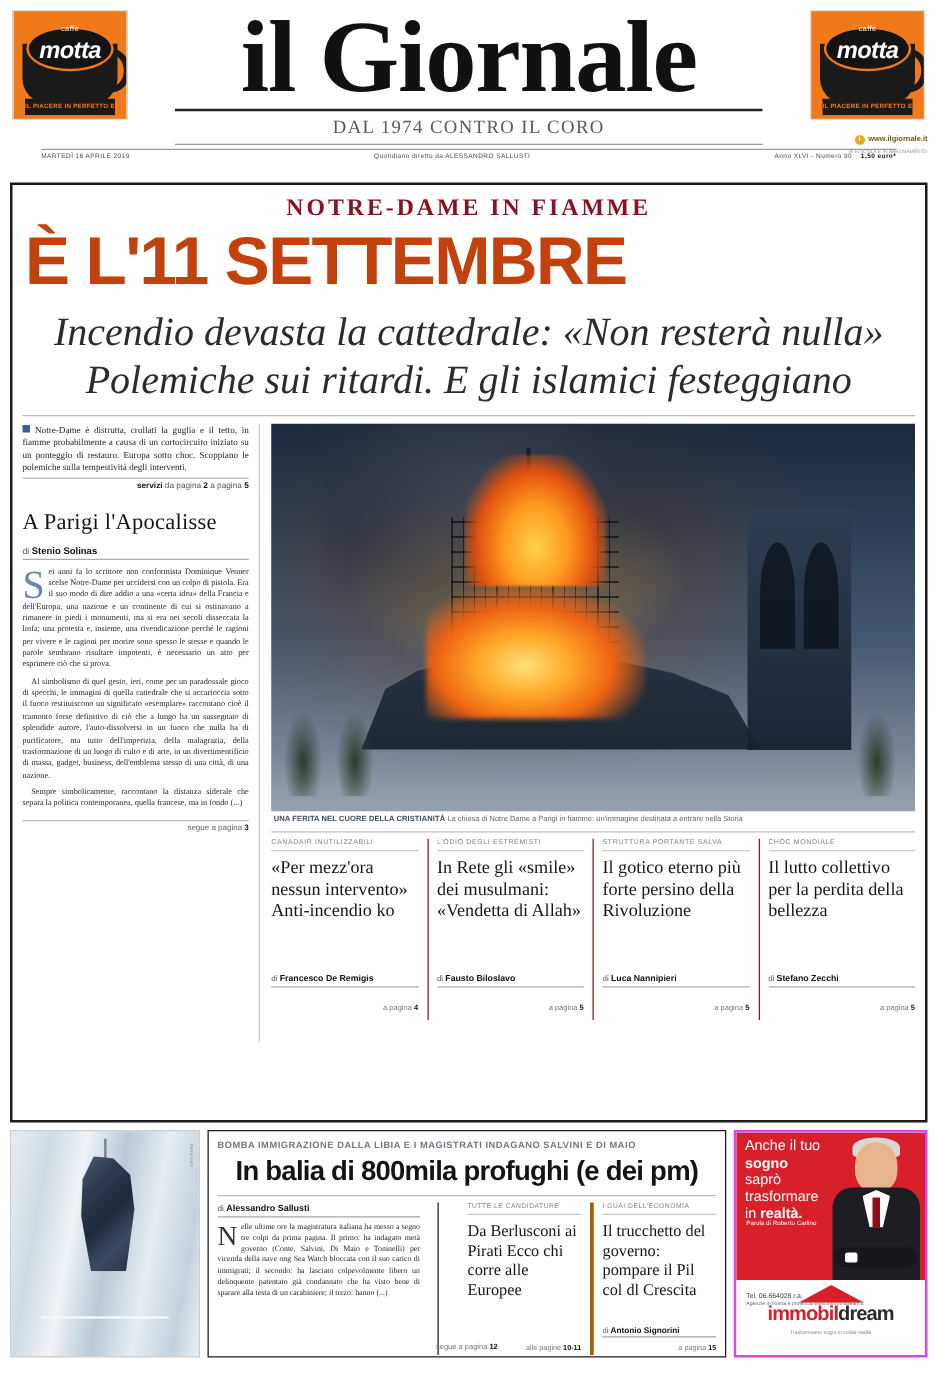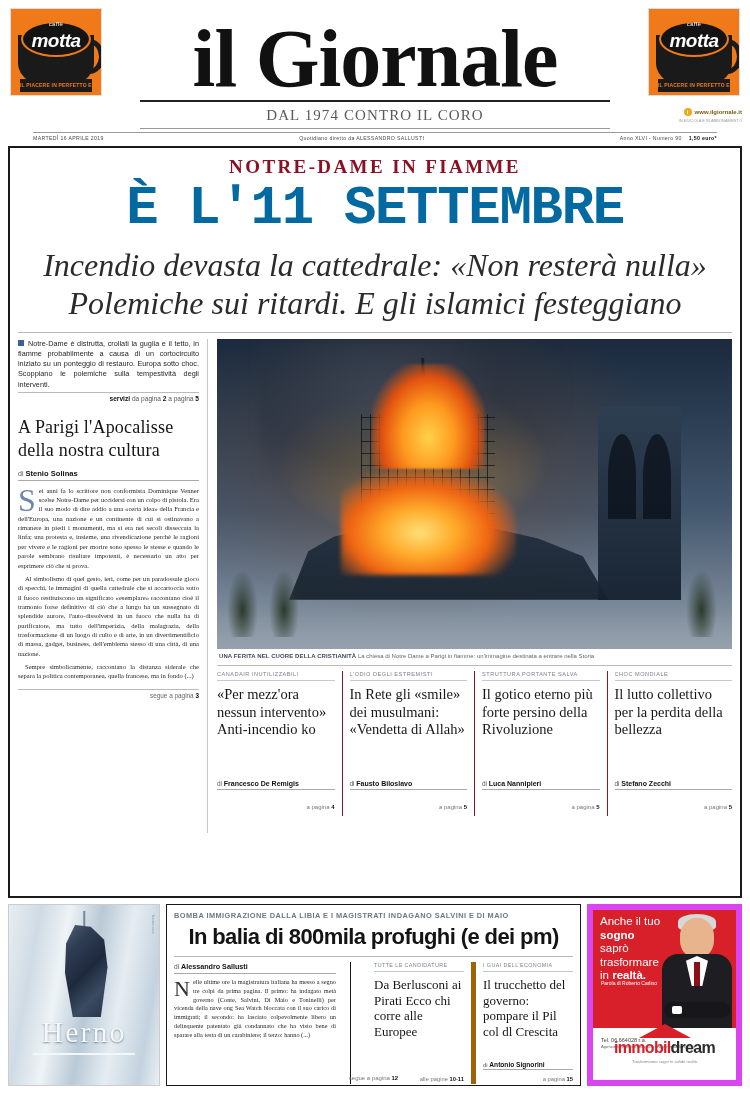--- a/index.html
+++ b/index.html
@@ -6,21 +6,21 @@
   html, body {
     width: 750px; height: 1106px;
     background: #ffffff;
     font-family: "Liberation Serif", serif;
     color: #111;
     overflow: hidden;
   }
   .page { position: relative; width: 750px; height: 1106px; background:#fff; }
 
   
-  .masthead { position: relative; height: 140px; padding: 13px 8px; }
+  .masthead { position: relative; height: 140px; padding: 0 8px; }
   .motta {
     position: absolute; top: 8px; width: 92px; height: 88px;
     background: #F07A1A; border: 1px solid #ddd;
     overflow: hidden;
   }
   .motta.left { left: 10px; }
   .motta.right { right: 10px; }
   .motta .cup {
     position: absolute; left: 8%; top: 30%;
     width: 84%; height: 62%;
@@ -107,37 +107,37 @@
     margin: 6px 8px 0; border: 2px solid #1a1a1a;
     height: 752px; position: relative; overflow: hidden;
   }
   .kicker-top {
     text-align:center; color:#8C1024;
     font-family:"Liberation Serif", serif;
     font-weight:bold; font-size:19px; letter-spacing:2.4px;
     padding: 8px 0 2px;
   }
   .mega {
-    text-align:center; font-family:Liberation Mono, monospace;
+    font-family:Liberation Sans, sans-serif;
     font-weight:bold; font-size:54px; line-height:0.94;
-    letter-spacing:-1.3px; color:#0369a1; padding: 4px 10px 0;
+    letter-spacing:-1.3px; color:#c2410c; padding: 4px 10px 0;
   }
   .deck {
     text-align:center; font-family:"Liberation Serif", serif;
     font-style: italic; font-size:32px; line-height:1.18;
     color:#2b2b2b; padding: 12px 12px 0;
   }
   .deck-rule { margin: 10px 8px 0; border-top: 1px solid #bbb; }
 
   .body-row { display:flex; padding: 6px 8px 0; height: 500px; }
   .col-left { width: 190px; padding-right:8px; border-right: 1px solid #c9c9c9; }
   .col-right { flex:1; padding-left: 9px; }
 
   .summary {
-    font-family:Liberation Sans, sans-serif;
+    font-family:Liberation Serif, serif;
     font-size: 7.3px; line-height: 1.38; text-align: justify; color:#1f1f1f;
   }
   .summary .sq {
     display:inline-block; width:6px; height:6px; background:#3b5f96;
     margin-right:4px; vertical-align: 0px;
   }
   .summary-ref {
     margin-top:2px; padding-top:2px; border-top:1px solid #bbb;
     text-align:right; font-family:"Liberation Sans", sans-serif;
     font-size:6.6px; color:#555;
@@ -335,21 +335,21 @@
     position:absolute; left:7px; bottom:4px; right:7px;
     text-align:center; font-family:"Liberation Sans", sans-serif;
     font-size:6px; color:#777;
   }
   .b-segue b { color:#111; }
   .b-side {
     flex:1; margin-left:6px; border-left:1px solid #1a1a1a; padding-left:23px;
     display:flex; gap:7px;
   }
   .b-card { flex:1; position:relative; }
-  .b-card + .b-card { border-left:5px solid #a16207; padding-left:7px; }
+  .b-card + .b-card { border-left:3px solid #a16207; padding-left:7px; }
   .b-card-k {
     font-family:"Liberation Sans", sans-serif; font-size:5.4px;
     letter-spacing:.4px; color:#7a8691; padding-bottom:3px;
     border-bottom:1px solid #c5c5c5; white-space:nowrap; overflow:hidden;
   }
   .b-card-t {
     margin-top:5px; font-family:"Liberation Serif", serif;
     font-size:13px; line-height:1.2; color:#151515;
   }
   .b-card-by {
@@ -359,21 +359,21 @@
   }
   .b-card + .b-card .b-card-by { left:7px; }
   .b-card-by b { color:#111; font-size:6.6px; }
   .b-card-p {
     position:absolute; right:0; bottom:2px;
     font-family:"Liberation Sans", sans-serif; font-size:5.8px; color:#777;
   }
   .b-card-p b { color:#111; }
 
   .ad-immo {
-    width: 155px; border:6px solid #d946ef; position:relative; overflow:hidden;
+    width: 155px; border:2px solid #d946ef; position:relative; overflow:hidden;
     background:#fff;
   }
   .immo-top {
     position:absolute; left:0; right:0; top:0; height: 118px; background:#D8202A;
   }
   .immo-head {
     position:absolute; left:7px; top:5px; width: 84px;
     font-family:"Liberation Sans", sans-serif; font-size:11.5px;
     line-height:1.18; color:#fff; font-weight:normal;
   }
@@ -505,21 +505,20 @@
 
         <div class="summary">
           <span class="sq"></span><span>Notre-Dame è distrutta, crollati la guglia e il tetto, in fiamme probabilmente a causa di un cortocircuito iniziato su un ponteggio di restauro. Europa sotto choc. Scoppiano le polemiche sulla tempestività degli interventi.</span>
         </div>
         <div class="summary-ref">
           <b>servizi</b><span> da pagina </span><b>2</b><span> a pagina </span><b>5</b>
         </div>
 
         <div class="edit-head">
           <span>A Parigi l'Apocalisse</span>
-          <span class="l2">della nostra cultura</span>
         </div>
 
         <div class="byline">
           <span>di </span><b>Stenio Solinas</b>
         </div>
 
         <div class="edit-body">
           <p><span class="dropcap">S</span><span>ei anni fa lo scrittore non conformista Dominique Venner scelse Notre-Dame per uccidersi con un colpo di pistola. Era il suo modo di dire addio a una «certa idea» della Francia e dell'Europa, una nazione e un continente di cui si ostinavano a rimanere in piedi i monumenti, ma si era nei secoli disseccata la linfa; una protesta e, insieme, una rivendicazione perché le ragioni per vivere e le ragioni per morire sono spesso le stesse e quando le parole sembrano risultare impotenti, è necessario un atto per esprimere ciò che si prova.</span></p>
           <p><span>Al simbolismo di quel gesto, ieri, come per un paradossale gioco di specchi, le immagini di quella cattedrale che si accartoccia sotto il fuoco restituiscono un significato «esemplare» raccontano cioè il tramonto forse definitivo di ciò che a lungo ha un sussegnato di splendide aurore, l'auto-dissolversi in un fuoco che nulla ha di purificatore, ma tutto dell'imperizia, della malagrazia, della trasformazione di un luogo di culto e di arte, in un divertimentificio di massa, gadget, business, dell'emblema stesso di una città, di una nazione.</span></p>
           <p><span>Sempre simbolicamente, raccontano la distanza siderale che separa la politica contemporanea, quella francese, ma in fondo (...)</span></p>
@@ -584,21 +583,20 @@
         </div>
       </div>
     </div>
   </div>
 
   <div class="bottom">
 
     <div class="ad-herno">
       <div class="herno-hanger"></div>
       <div class="herno-coat"></div>
-      <div class="herno-word">Herno</div>
       <div class="herno-underline"></div>
       <div class="herno-side">herno.com</div>
     </div>
 
     <div class="bottom-mid">
       <div class="b-kicker">BOMBA IMMIGRAZIONE DALLA LIBIA E I MAGISTRATI INDAGANO SALVINI E DI MAIO</div>
       <div class="b-title">In balia di 800mila profughi (e dei pm)</div>
       <div class="b-rule"></div>
 
       <div class="b-cols">

